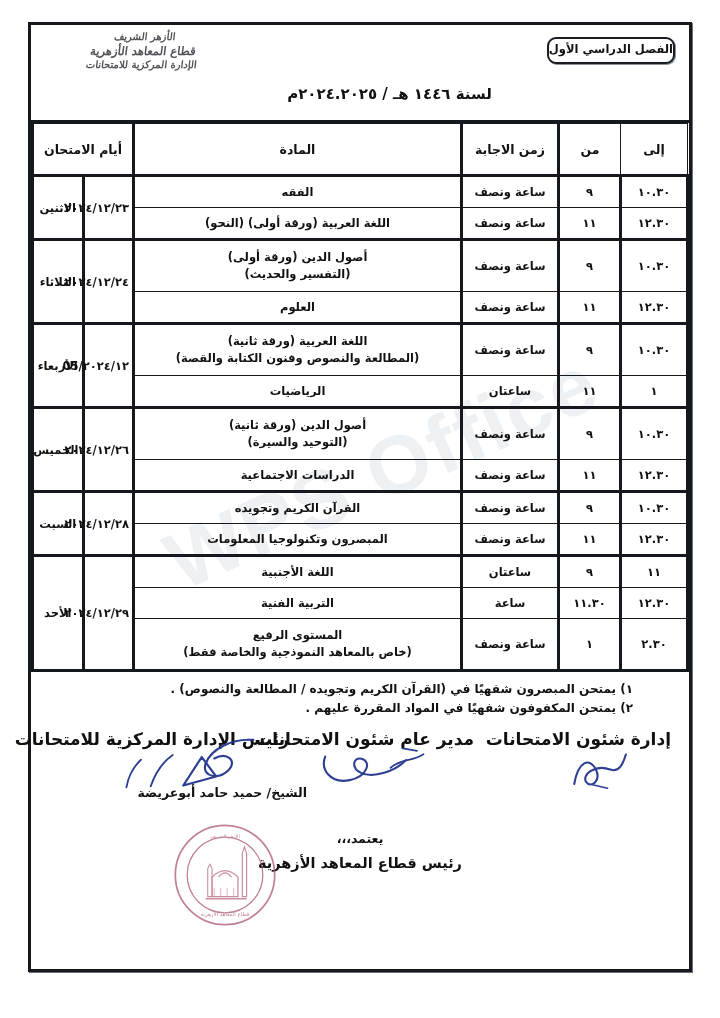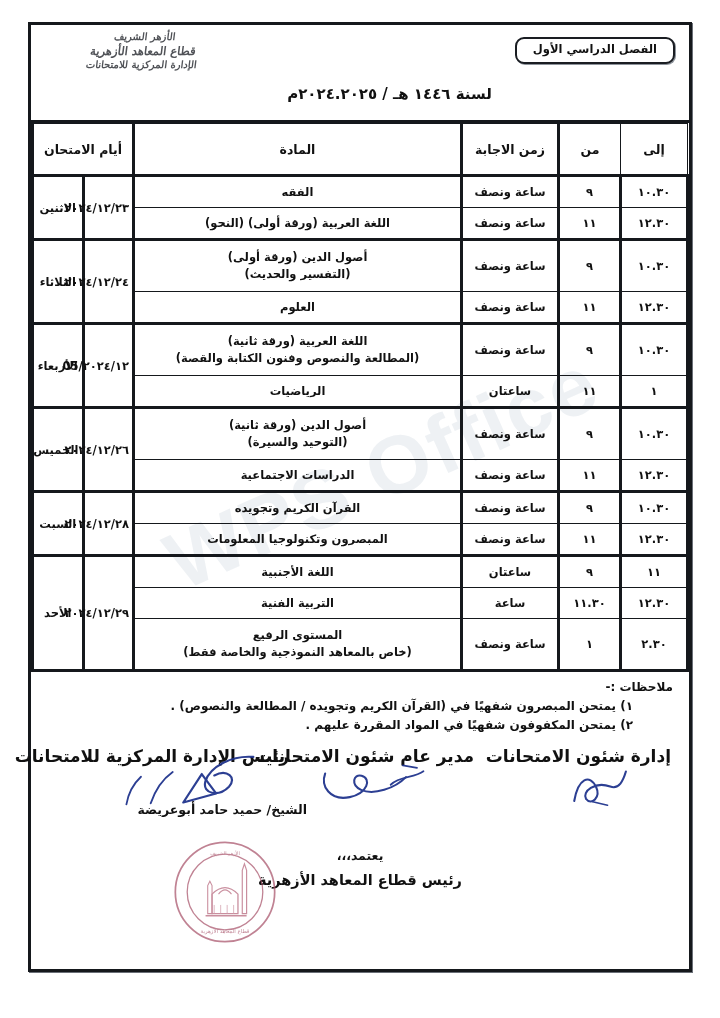--- a/index.html
+++ b/index.html
@@ -53,21 +53,21 @@
     box-sizing: border-box;
     z-index: 2;
   }
 
   .term-badge {
     position: absolute;
     right: 14px;
     top: 12px;
     border: 2px solid #1a1d22;
     border-radius: 9px;
-    padding: 5px 16px 6px;
+    padding: 5px 0 6px;
     font-size: 11.5px;
     font-weight: 600;
     background: #fff;
     line-height: 1;
     box-shadow: 1px 1px 0 #8d939b;
   }
 
   .logo-block {
     position: absolute;
     left: 22px;
@@ -407,21 +407,20 @@
             <td class="c-subj">
               <span class="subj-l1">المستوى الرفيع</span>
               <span class="subj-l2">(خاص بالمعاهد النموذجية والخاصة فقط)</span>
             </td>
           </tr>
         </tbody>
     </table>
   </div>
 
   <div class="notes">
-    <div class="notes-title">ملاحظات :-</div>
     <div class="note-line">١)  يمتحن المبصرون شفهيًا في (القرآن الكريم وتجويده / المطالعة والنصوص) .</div>
     <div class="note-line">٢)  يمتحن المكفوفون شفهيًا في المواد المقررة عليهم .</div>
   </div>
 
   <div class="signatures">
     <div class="sig sig-right">إدارة شئون الامتحانات</div>
     <div class="sig sig-mid">مدير عام شئون الامتحانات</div>
     <div class="sig sig-left">رئيس الإدارة المركزية للامتحانات</div>
     <div class="sig-name">الشيخ/ حميد حامد أبوعريضة</div>
 

